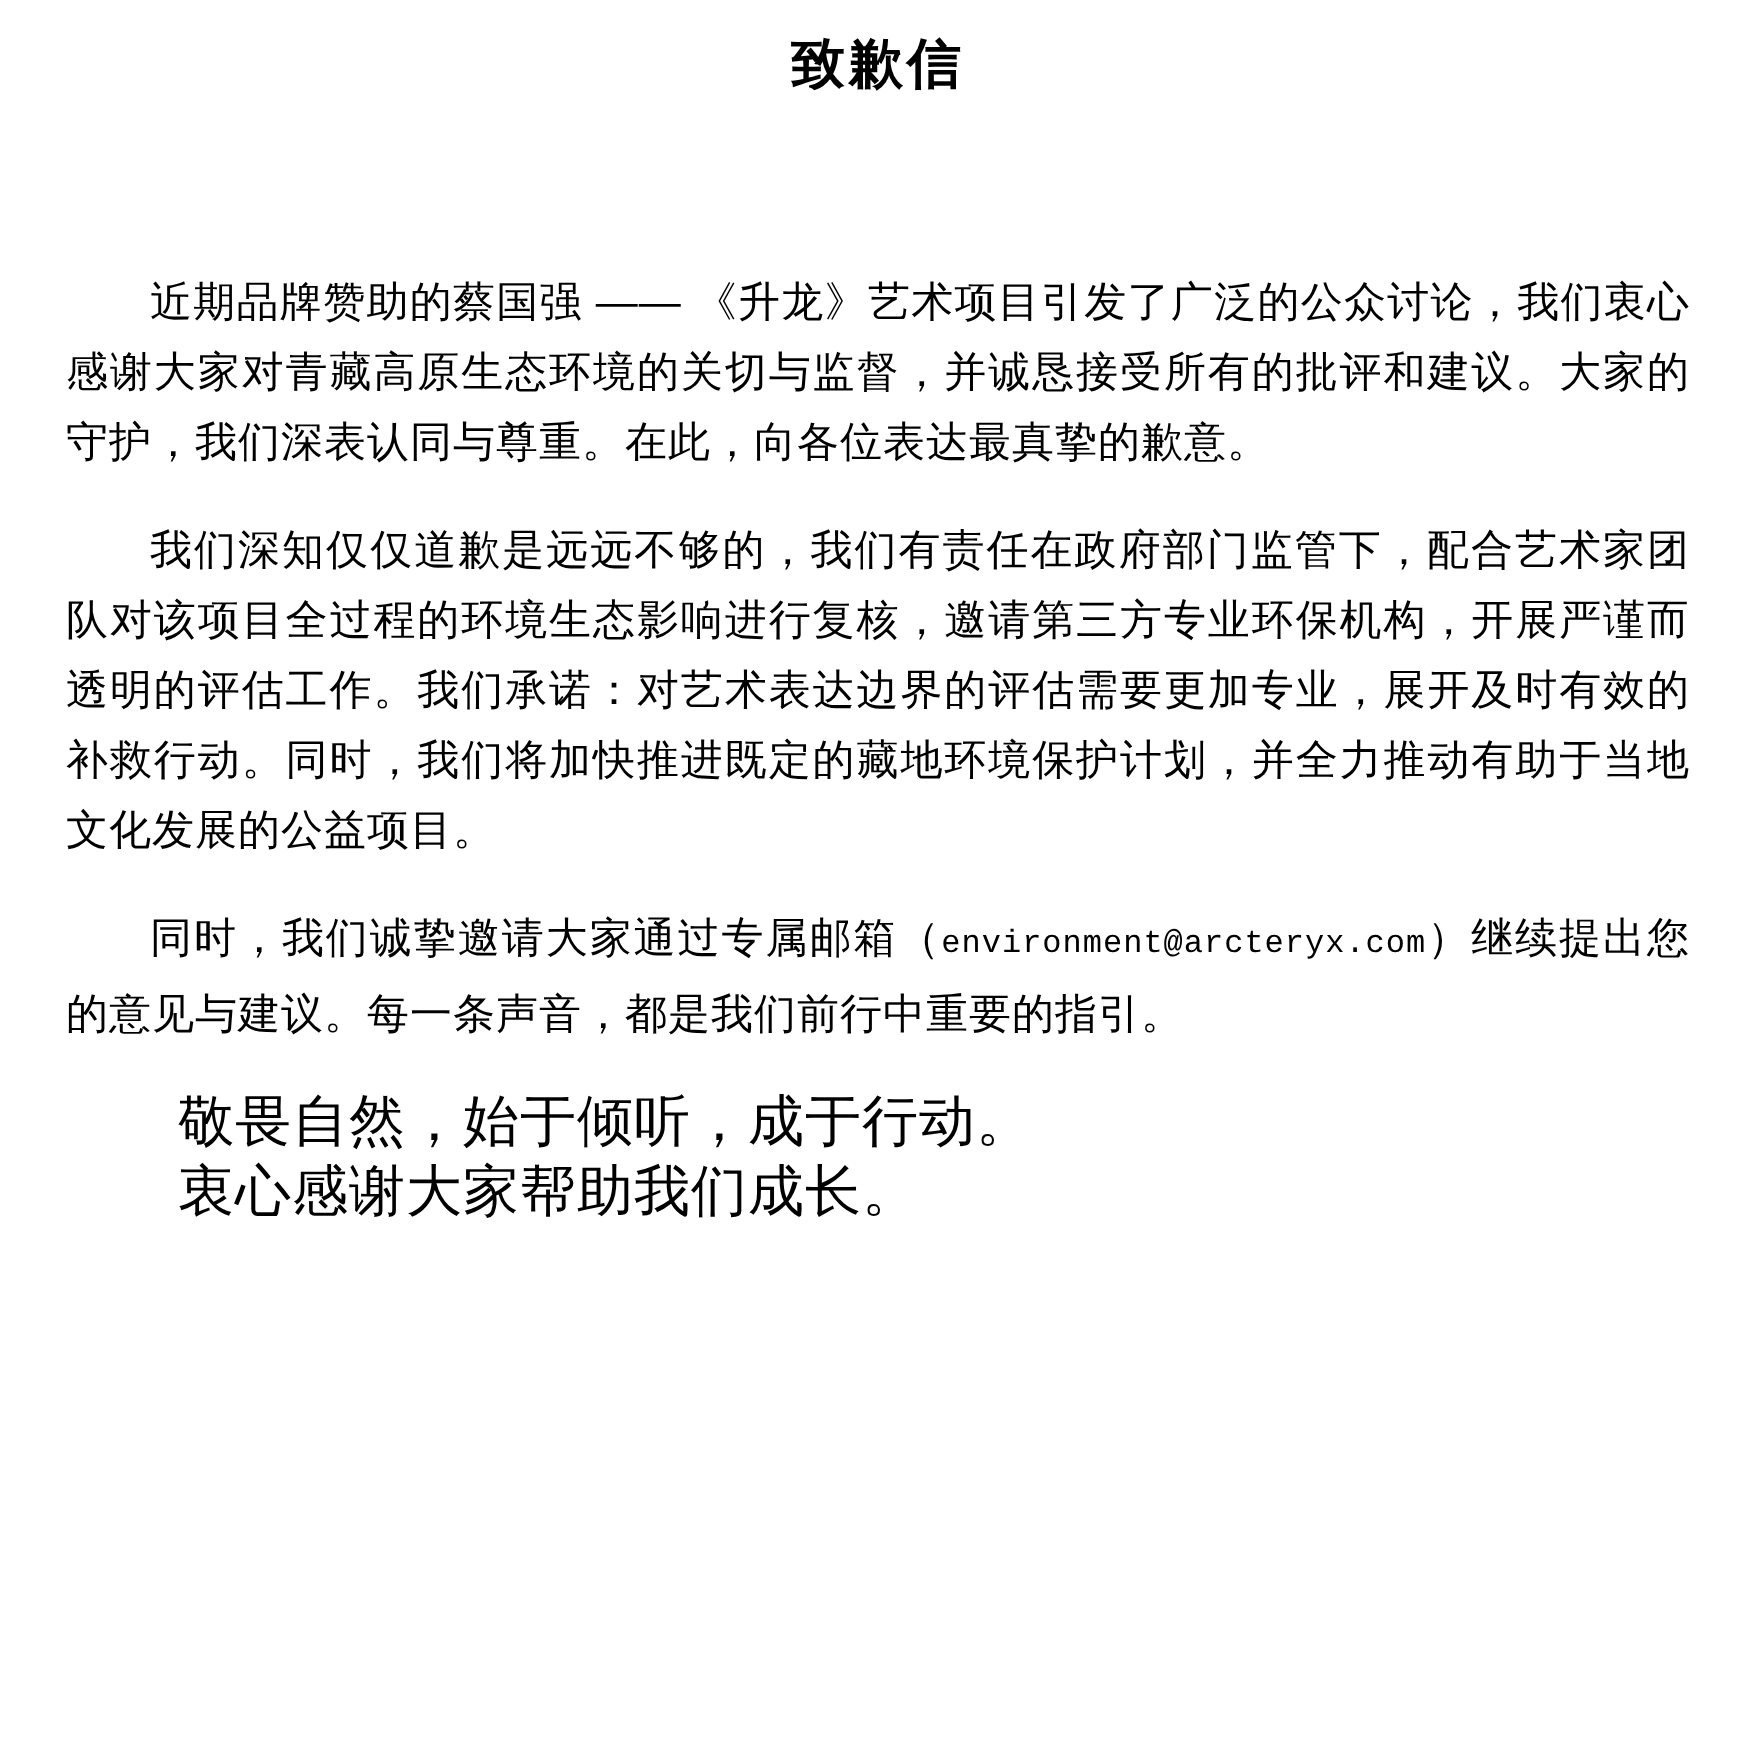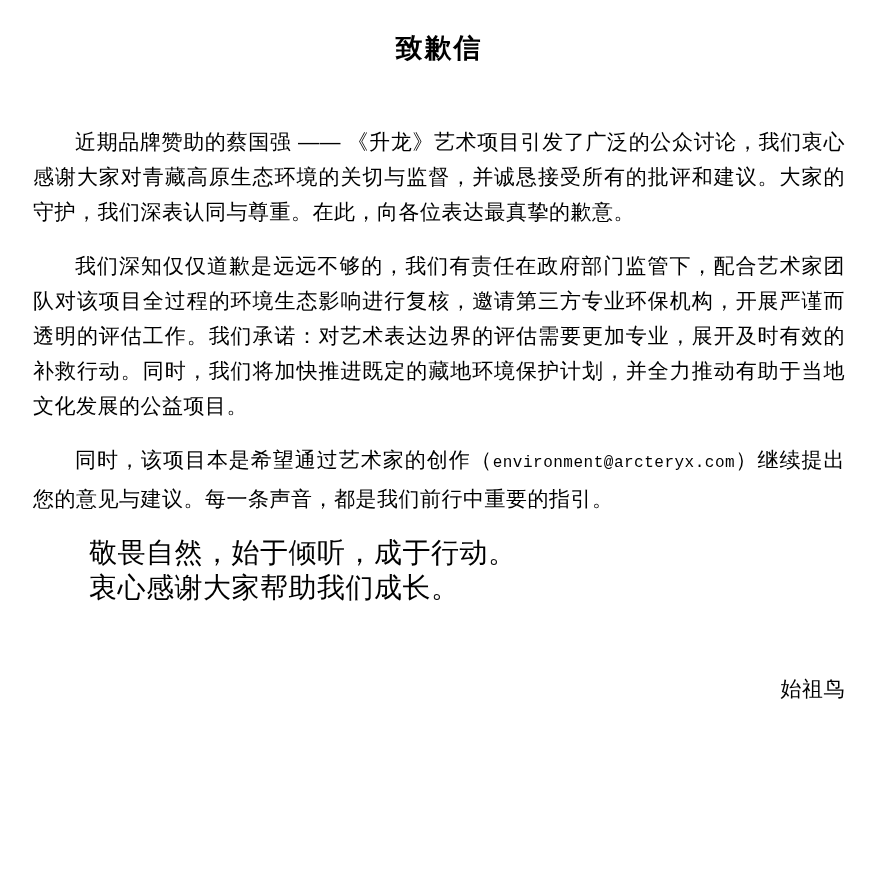--- a/index.html
+++ b/index.html
@@ -7,35 +7,35 @@
     padding: 0;
     background: #ffffff;
   }
   .page {
     position: relative;
     width: 876px;
     height: 882px;
     box-sizing: border-box;
     background: #ffffff;
     color: #000000;
-    padding: 32px 31px 0 33px;
+    padding: 16px 31px 0 33px;
     overflow: hidden;
     font-family: "Liberation Sans", sans-serif;
     border-radius: 16px;
   }
   .letter-title {
     margin: 0;
     text-align: center;
     font-size: 27px;
     font-weight: bold;
     letter-spacing: 2px;
     line-height: 32px;
   }
   .letter-body {
-    margin-top: 60px;
+    margin-top: 86px;
   }
   .para {
     margin: 0 0 19px 0;
     font-size: 21px;
     line-height: 35px;
     text-align: justify;
     text-indent: 2em;
     letter-spacing: 0.5px;
   }
   .closing-block {
@@ -77,26 +77,25 @@
 
   <h1 class="letter-title">致歉信</h1>
 
   <div class="letter-body">
 
     <p class="para">近期品牌赞助的蔡国强 —— 《升龙》艺术项目引发了广泛的公众讨论，我们衷心感谢大家对青藏高原生态环境的关切与监督，并诚恳接受所有的批评和建议。大家的守护，我们深表认同与尊重。在此，向各位表达最真挚的歉意。</p>
 
 
     <p class="para">我们深知仅仅道歉是远远不够的，我们有责任在政府部门监管下，配合艺术家团队对该项目全过程的环境生态影响进行复核，邀请第三方专业环保机构，开展严谨而透明的评估工作。我们承诺：对艺术表达边界的评估需要更加专业，展开及时有效的补救行动。同时，我们将加快推进既定的藏地环境保护计划，并全力推动有助于当地文化发展的公益项目。</p>
 
-    <p class="para"><span>同时，该项目本是希望通过艺术家的创作（</span><span class="email-address">environment@arcteryx.com</span><span>）继续提出您的意见与建议。每一条声音，都是我们前行中重要的指引。</span></p>
+    <p class="para"><span>同时，我们诚挚邀请大家通过专属邮箱（</span><span class="email-address">environment@arcteryx.com</span><span>）继续提出您的意见与建议。每一条声音，都是我们前行中重要的指引。</span></p>
 
     <div class="closing-block">
       <p class="closing-line">敬畏自然，始于倾听，成于行动。</p>
       <p class="closing-line">衷心感谢大家帮助我们成长。</p>
     </div>
 
     <div class="signature-block">
-      <p class="signature-name">始祖鸟</p>
     </div>
 
   </div>
 
 </div>
 
 </body></html>

